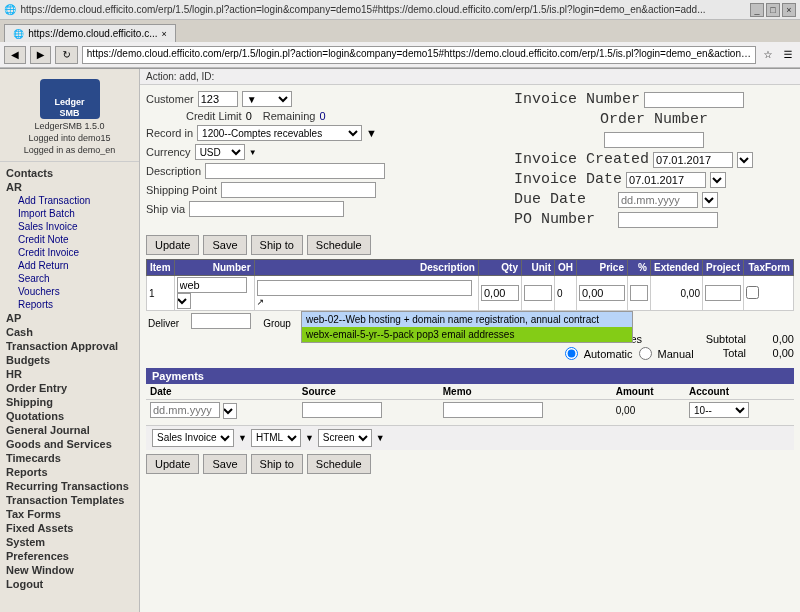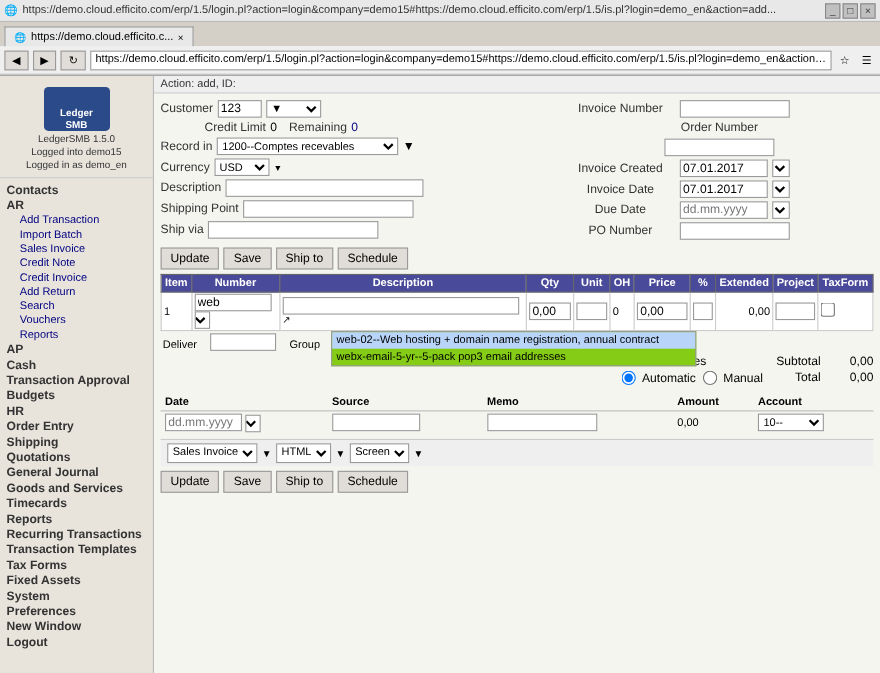--- a/index.html
+++ b/index.html
@@ -51,21 +51,21 @@
     
     .form-cols { display: flex; gap: 8px; }
     .form-col-left { flex: 1; }
     .form-col-right { width: 280px; }
 
     .btn { background: #e0ddd8; border: 1px solid #999; padding: 2px 8px; font-size: 11px; cursor: pointer; height: 20px; }
     .btn-row { display: flex; gap: 4px; margin: 4px 0; }
 
     
     .inv-table { width: 100%; border-collapse: collapse; font-size: 10px; }
-    .inv-table th { background: #4a4a9a; color: white; padding: 2px 3px; text-align: center; border: 1px solid #666; white-space: nowrap; }
+    .inv-table th { background: #4a4a9a; color: white; padding: 2px 3px; text-align: right; border: 1px solid #666; white-space: nowrap; }
     .inv-table td { border: 1px solid #ccc; padding: 1px 2px; background: white; }
     .inv-table .row-num { width: 20px; }
     .inv-table .col-number { width: 80px; }
     .inv-table .col-qty { width: 40px; }
     .inv-table .col-unit { width: 30px; }
     .inv-table .col-oh { width: 20px; }
     .inv-table .col-price { width: 50px; }
     .inv-table .col-pct { width: 20px; }
     .inv-table .col-ext { width: 50px; }
     .inv-table .col-proj { width: 40px; }
@@ -80,21 +80,21 @@
     
     .payments-header { background: #4a4a9a; color: white; padding: 2px 6px; font-size: 11px; font-weight: bold; margin-top: 4px; }
     .payments-table { width: 100%; border-collapse: collapse; font-size: 10px; }
     .payments-table th { border-bottom: 1px solid #ccc; padding: 2px 4px; text-align: left; font-weight: bold; }
     .payments-table td { padding: 2px 4px; }
 
     
     .print-bar { display: flex; align-items: center; gap: 4px; border-top: 1px solid #ccc; padding: 3px 6px; background: #f0eff0; }
     .print-select { border: 1px solid #999; background: white; height: 18px; font-size: 10px; }
     .right-row { display: flex; align-items: center; gap: 4px; }
-    .right-label { font-size: 11px; color: #333; min-width: 100px; text-align: center; }
+    .right-label { font-size: 15px; color: #333; min-width: 100px; text-align: left; font-family: Liberation Mono, monospace; }
 
     .radio-group { display: flex; gap: 6px; align-items: center; }
 
     .table-wrapper { position: relative; }
   </style>
 </head>
 <body>
 
 <div class="browser-chrome">
   <div class="title-bar">
@@ -349,20 +349,21 @@
           <div style="display:flex; gap:8px; justify-content:flex-end;">
             <span>Total</span>
             <span style="min-width:40px;text-align:right;">0,00</span>
           </div>
         </div>
       </div>
 
       <div class="notes-section">
       </div>
 
+      <div class="payments-header">Payments</div>
       <table class="payments-table">
         <thead>
           <tr>
             <th>Date</th>
             <th>Source</th>
             <th>Memo</th>
             <th>Amount</th>
             <th>Account</th>
           </tr>
         </thead>

